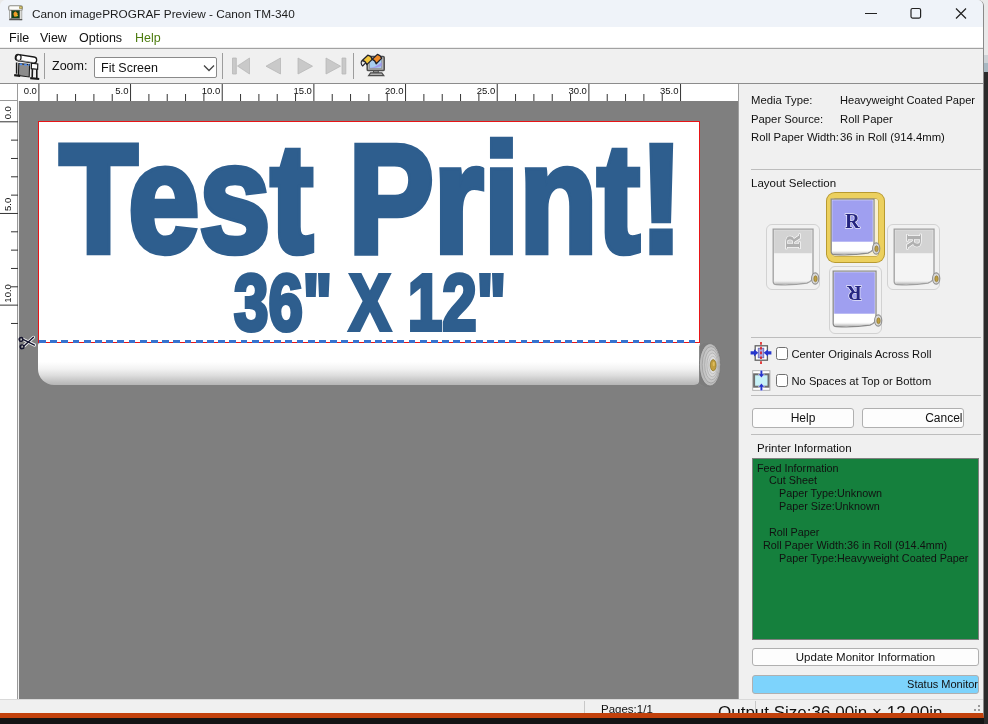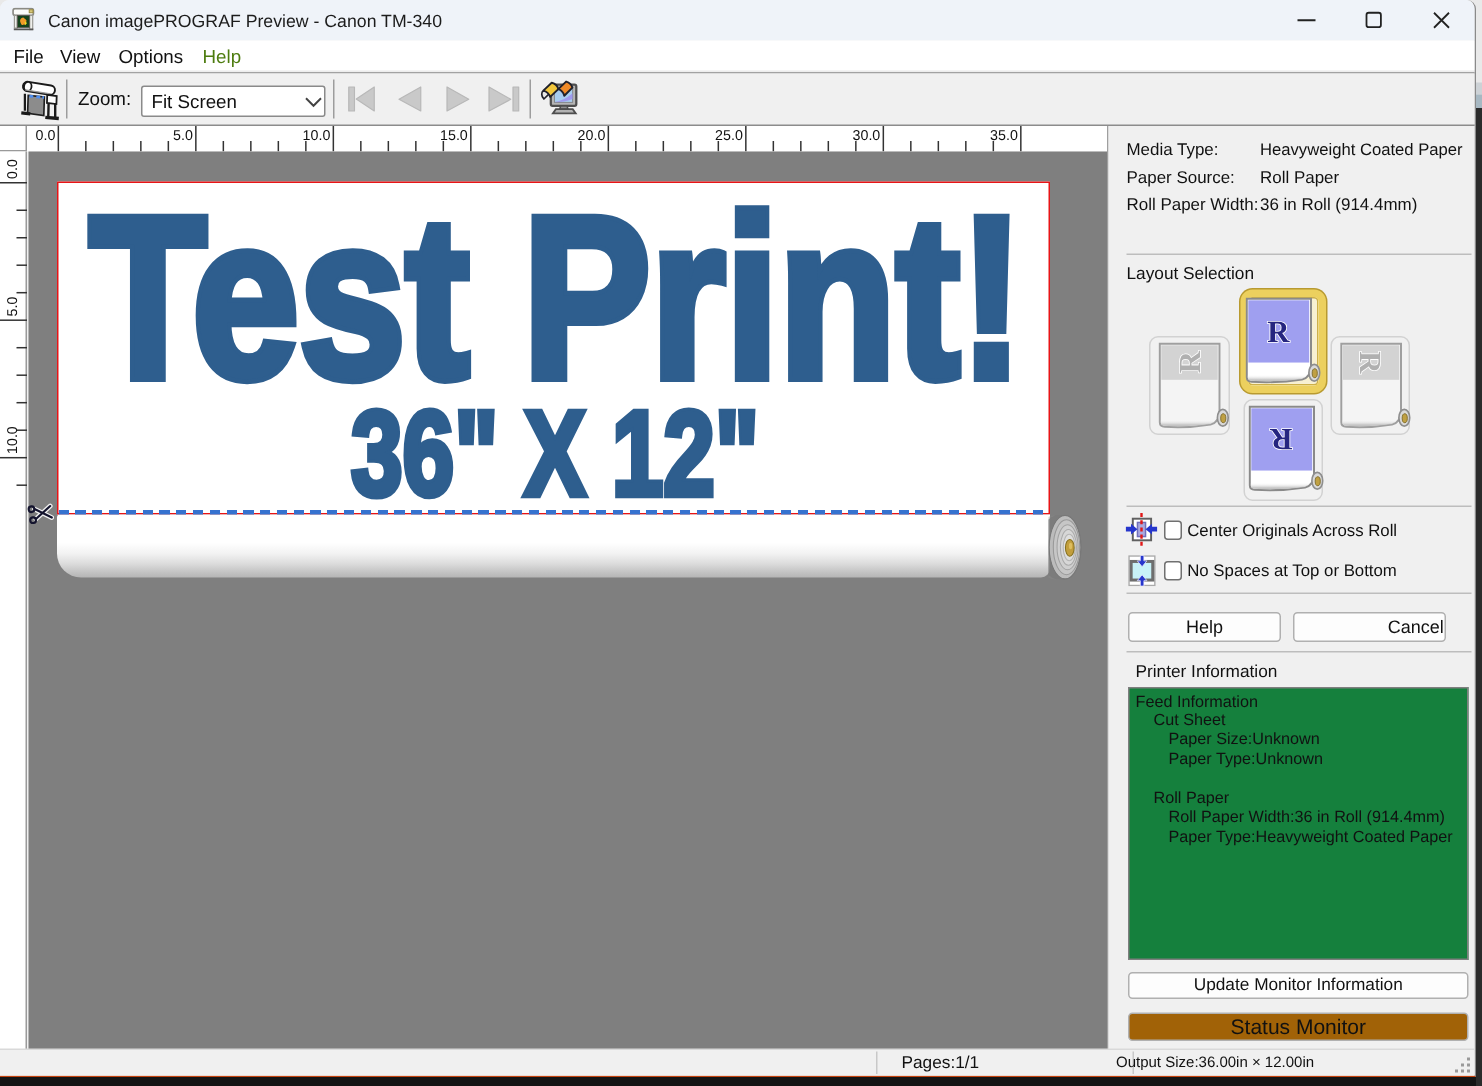--- a/index.html
+++ b/index.html
@@ -1,16 +1,16 @@
 <!DOCTYPE html>
 <html><head><meta charset="utf-8"><style>
 * { margin:0; padding:0; box-sizing:border-box; }
 html,body { width:988px; height:724px; background:#e9e9e9; font-family:"Liberation Sans", sans-serif; }
 #win { position:absolute; left:0; top:0; width:984px; height:718px; background:#f0f0f0;
-  border-radius:6px 6px 0 0; overflow:hidden; border-right:1px solid #8a8a8a; border-bottom:1px solid #c2410c; }
+  border-radius:6px 6px 0 0; overflow:hidden; border-right:1px solid #8a8a8a; border-bottom:5px solid #c2410c; }
 .abs { position:absolute; }
 </style></head><body>
 <div id="win">
 
   <div class="abs" style="left:0;top:0;width:984px;height:27px;background:#eff3f9"></div>
   <svg style="position:absolute;left:8px;top:5px" width="16" height="16" viewBox="0 0 16 16">
 <rect x="0.7" y="0.7" width="13.6" height="4.6" rx="1.4" fill="#fcfcfa" stroke="#8a8a84" stroke-width="1.1"></rect>
 <path d="M11.5,1.5 h2.5 v2 h-2.5 Z" fill="#d8c878" stroke="#9a8a40" stroke-width="0.7"></path>
 <rect x="1.6" y="5.3" width="1.8" height="8.4" fill="#efefec" stroke="#9a9a94" stroke-width="0.8"></rect>
 <rect x="11.8" y="5.3" width="2" height="9.4" fill="#efefec" stroke="#9a9a94" stroke-width="0.8"></rect>
@@ -288,36 +288,36 @@
   <div class="abs" style="left:791.5px;top:374.5px;font-size:11.2px;color:#111">No Spaces at Top or Bottom</div>
   <div style="position:absolute;left:751px;top:395px;width:230px;height:1px;background:#bdbdbd"></div>
   <div class="abs" style="left:752px;top:408px;width:102px;height:19.5px;background:#fdfdfd;border:1px solid #b0b0b0;border-radius:3px;text-align:center;font-size:12px;color:#111;line-height:18px">Help</div>
   <div class="abs" style="left:861.5px;top:408px;width:102px;height:19.5px;background:#fdfdfd;border:1px solid #b0b0b0;border-radius:3px;text-align:right;font-size:12px;color:#111;line-height:18px">Cancel</div>
   <div style="position:absolute;left:751px;top:434px;width:230px;height:1px;background:#bdbdbd"></div>
   <div class="abs" style="left:757px;top:441.5px;font-size:11.5px;color:#111">Printer Information</div>
   <div class="abs" style="left:752px;top:457.5px;width:227px;height:182.5px;background:#15803d;border:1px solid #7f7f7f;
     font-size:10.8px;color:#111;line-height:12.95px;padding-top:3px">
     <div style="padding-left:4px">Feed Information</div>
     <div style="padding-left:16px">Cut Sheet</div>
+    <div style="padding-left:26px">Paper Type:Unknown</div>
     <div style="padding-left:26px">Paper Size:Unknown</div>
-    <div style="padding-left:26px">Paper Type:Unknown</div>
     <div>&nbsp;</div>
     <div style="padding-left:16px">Roll Paper</div>
-    <div style="padding-left:26px">Roll Paper Width:36 in Roll (914.4mm)</div>
+    <div style="padding-left:10px">Roll Paper Width:36 in Roll (914.4mm)</div>
     <div style="padding-left:26px">Paper Type:Heavyweight Coated Paper</div>
   </div>
   <div class="abs" style="left:752px;top:647.5px;width:227px;height:18.5px;background:#fdfdfd;border:1px solid #b0b0b0;border-radius:3px;text-align:center;font-size:11.5px;color:#111;line-height:17px">Update Monitor Information</div>
-  <div class="abs" style="left:752px;top:675px;width:227px;height:18.5px;background:#a16207;border:1px solid #b0b0b0;border-radius:3px;text-align:center;font-size:14px;color:#111;line-height:17px">Status Monitor</div>
+  <div class="abs" style="left:752px;top:675px;width:227px;height:18.5px;background:#7dd3fc;border:1px solid #b0b0b0;border-radius:3px;text-align:right;font-size:11px;color:#111;line-height:17px">Status Monitor</div>
 
   <div class="abs" style="left:0;top:699px;width:984px;height:1px;background:#d9d9d9"></div>
   <div class="abs" style="left:0;top:700px;width:984px;height:18px;background:#f0f0f0"></div>
   <div class="abs" style="left:584px;top:701px;width:1px;height:15px;background:#c8c8c8"></div>
   <div class="abs" style="left:601px;top:702.5px;font-size:11.5px;color:#111">Pages:1/1</div>
   <div class="abs" style="left:755px;top:701px;width:1px;height:15px;background:#c8c8c8"></div>
-  <div class="abs" style="left:744px;top:702.5px;font-size:10px;color:#111">Output Size:36.00in × 12.00in</div>
+  <div class="abs" style="left:718px;top:702.5px;font-size:17px;color:#111">Output Size:36.00in × 12.00in</div>
   <svg class="abs" style="left:968px;top:703px" width="14" height="14">
     <g fill="#9a9a9a">
         <rect x="10" y="10" width="2" height="2"></rect>
         <rect x="10" y="6" width="2" height="2"></rect>
         <rect x="10" y="2" width="2" height="2"></rect>
     <rect x="6" y="10" width="2" height="2"></rect>
         <rect x="6" y="6" width="2" height="2"></rect>
         <rect x="2" y="10" width="2" height="2"></rect>
       </g>
   </svg>

